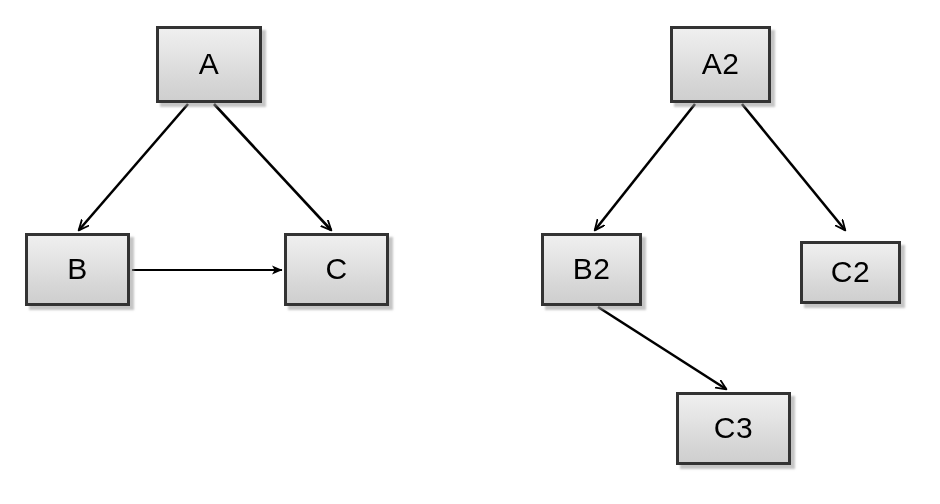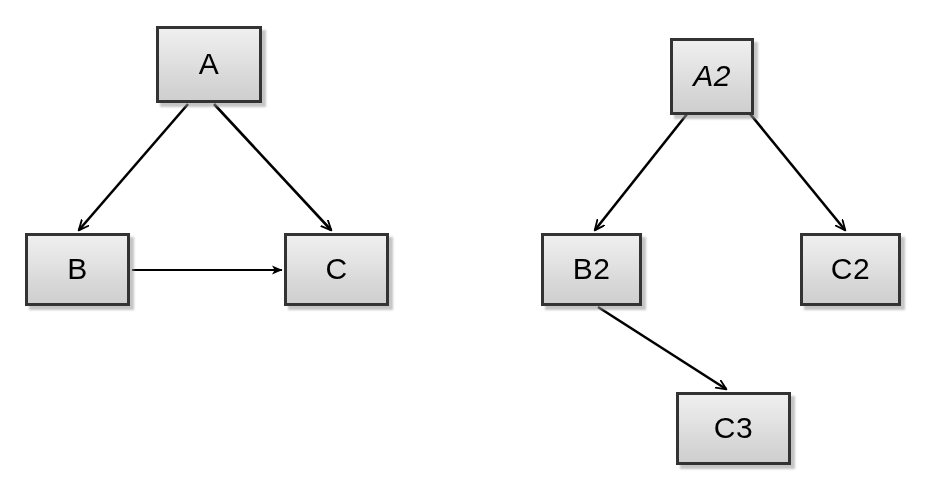--- a/index.html
+++ b/index.html
@@ -72,27 +72,27 @@
   <div id="nodes">
       <div class="node" style="left: 156px; top: 26px; width: 106px; height: 77px;">
         <span class="node-label">A</span>
       </div>
       <div class="node" style="left: 25px; top: 233px; width: 105px; height: 73px;">
         <span class="node-label">B</span>
       </div>
       <div class="node" style="left: 284px; top: 233px; width: 105px; height: 73px;">
         <span class="node-label">C</span>
       </div>
-      <div class="node" style="left: 670px; top: 38px; width: 84px; height: 77px; font-style: italic;">
+      <div class="node" style="left: 670px; top: 26px; width: 101px; height: 77px;">
         <span class="node-label">A2</span>
       </div>
       <div class="node" style="left: 541px; top: 233px; width: 101px; height: 73px;">
         <span class="node-label">B2</span>
       </div>
-      <div class="node" style="left: 800px; top: 233px; width: 101px; height: 73px;">
+      <div class="node" style="left: 800px; top: 241px; width: 101px; height: 63px;">
         <span class="node-label">C2</span>
       </div>
       <div class="node" style="left: 676px; top: 392px; width: 115px; height: 73px;">
         <span class="node-label">C3</span>
       </div>
     </div>
 
 </div>
 
 </body></html>

